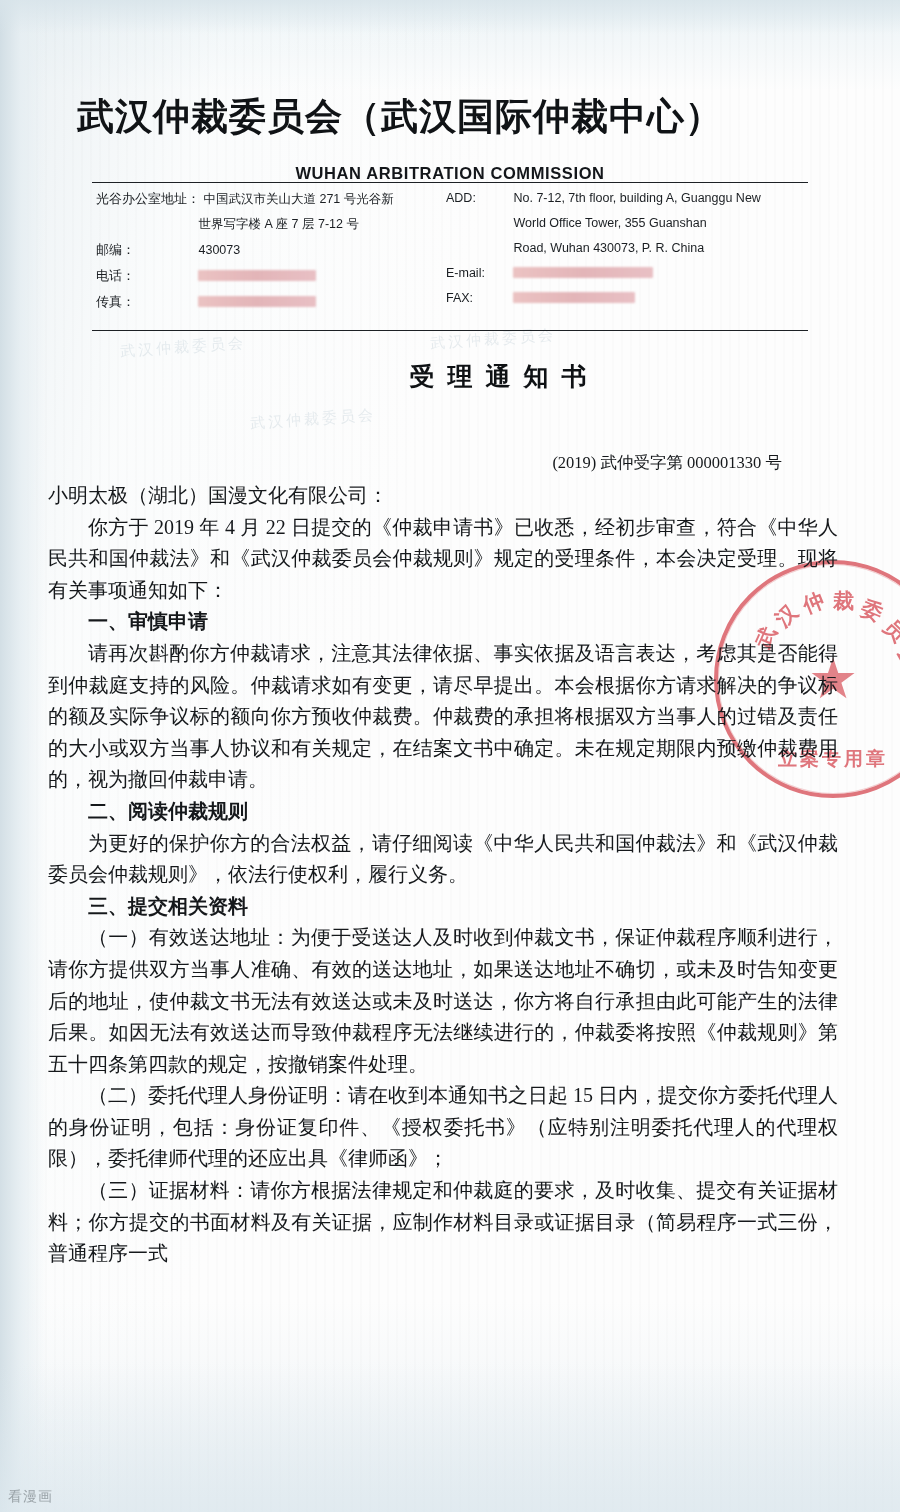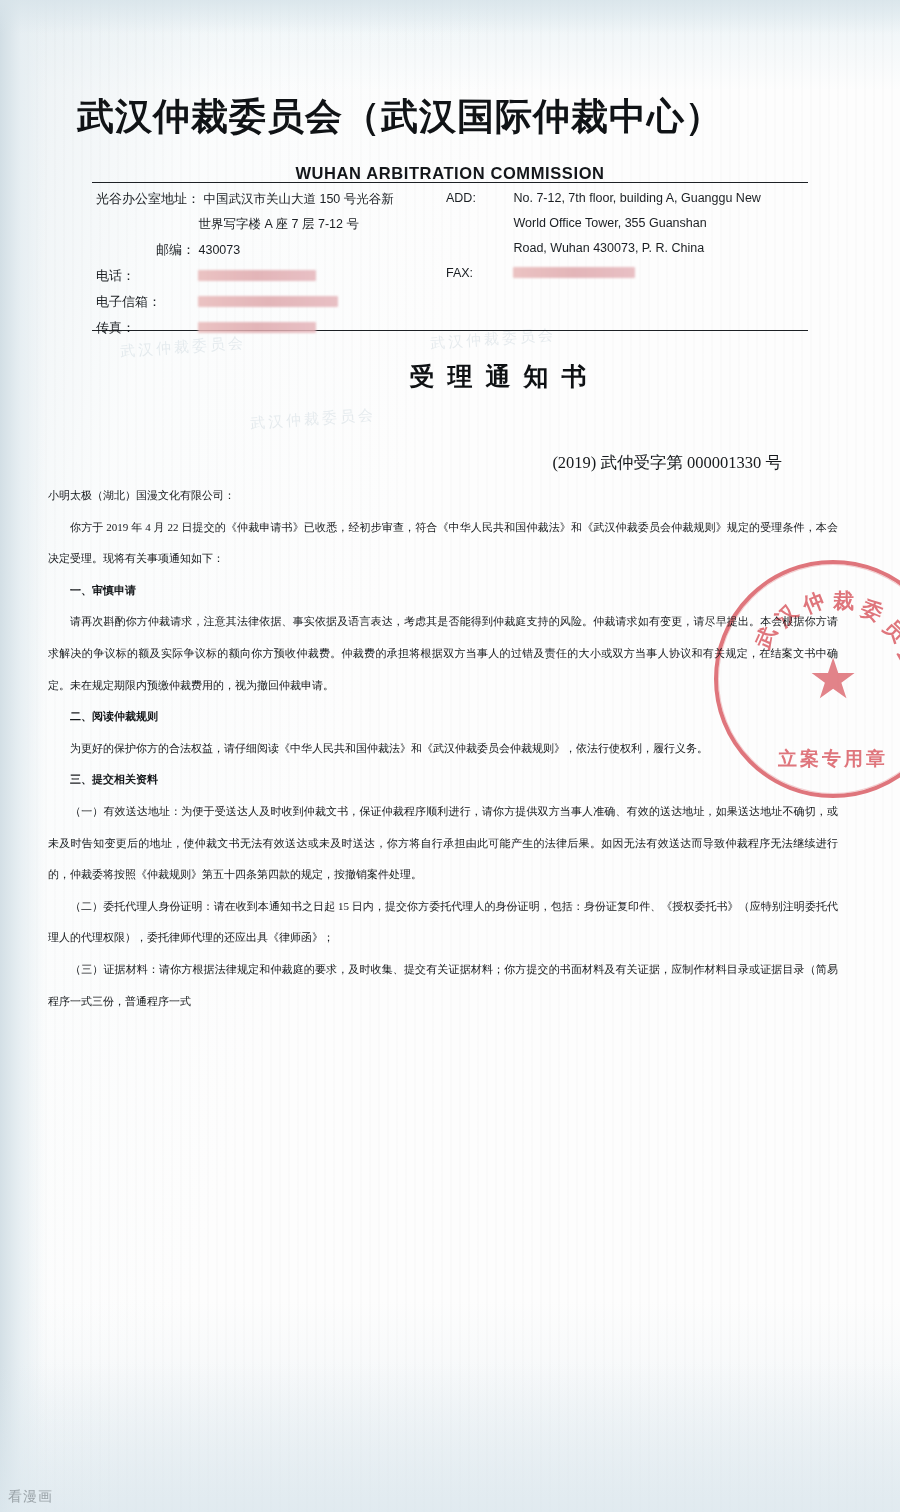--- a/index.html
+++ b/index.html
@@ -144,21 +144,21 @@
     white-space: nowrap;
   }
 
   
   #body {
     position: absolute;
     left: 48px;
     top: 480px;
     width: 790px;
     font-family: "Liberation Serif", serif;
-    font-size: 11px;
+    font-size: 20px;
     line-height: 31.6px;
     color: #15181b;
     text-align: justify;
   }
   #body p { margin: 0; }
   .addressee { margin-bottom: 0; }
   .ind2 { text-indent: 2em; }
   .head2 { text-indent: 2em; font-weight: bold; }
 
   
@@ -247,56 +247,56 @@
 
   <div class="hdr-cn">武汉仲裁委员会（武汉国际仲裁中心）</div>
   <div class="hdr-en">WUHAN ARBITRATION COMMISSION</div>
 
   <div class="addr-rule" id="rule-top"></div>
   <div class="addr-rule" id="rule-bot"></div>
 
   <div class="addr" style="left:96px; top:186px;">
     <div>
       <span class="addr-lbl">光谷办公室地址：</span>
-      <span>中国武汉市关山大道 150 号光谷新</span>
+      <span>中国武汉市关山大道 271 号光谷新</span>
     </div>
     <div>
       <span style="display:inline-block;width:99px;"></span>
       <span>世界写字楼 A 座 7 层 7-12 号</span>
     </div>
     <div>
-      <span class="addr-lbl" style="display:inline-block;width:99px;text-align:right;">邮编：</span>
+      <span class="addr-lbl" style="display:inline-block;width:99px;">邮编：</span>
       <span>430073</span>
     </div>
     <div>
       <span class="addr-lbl" style="display:inline-block;width:99px;">电话：</span>
       <span class="redact" style="width:118px;"></span>
     </div>
     <div>
-      <span class="addr-lbl" style="display:inline-block;width:99px;">电子信箱：</span>
-      <span class="redact" style="width:140px;"></span>
-    </div>
-    <div>
       <span class="addr-lbl" style="display:inline-block;width:99px;">传真：</span>
       <span class="redact" style="width:118px;"></span>
     </div>
   </div>
 
   <div class="addr" style="left:446px; top:186px;">
     <div>
       <span style="display:inline-block;width:64px;">ADD:</span>
       <span>No. 7-12, 7th floor, building A, Guanggu New</span>
     </div>
     <div>
       <span style="display:inline-block;width:64px;"></span>
       <span>World Office Tower, 355 Guanshan</span>
     </div>
     <div>
       <span style="display:inline-block;width:64px;"></span>
       <span>Road, Wuhan  430073, P. R. China</span>
+    </div>
+    <div>
+      <span style="display:inline-block;width:64px;">E-mail:</span>
+      <span class="redact" style="width:140px;"></span>
     </div>
     <div>
       <span style="display:inline-block;width:64px;">FAX:</span>
       <span class="redact" style="width:122px;"></span>
     </div>
   </div>
 
   <div class="doc-title">受理通知书</div>
 
   <div class="caseno">(2019) 武仲受字第 000001330 号</div>

